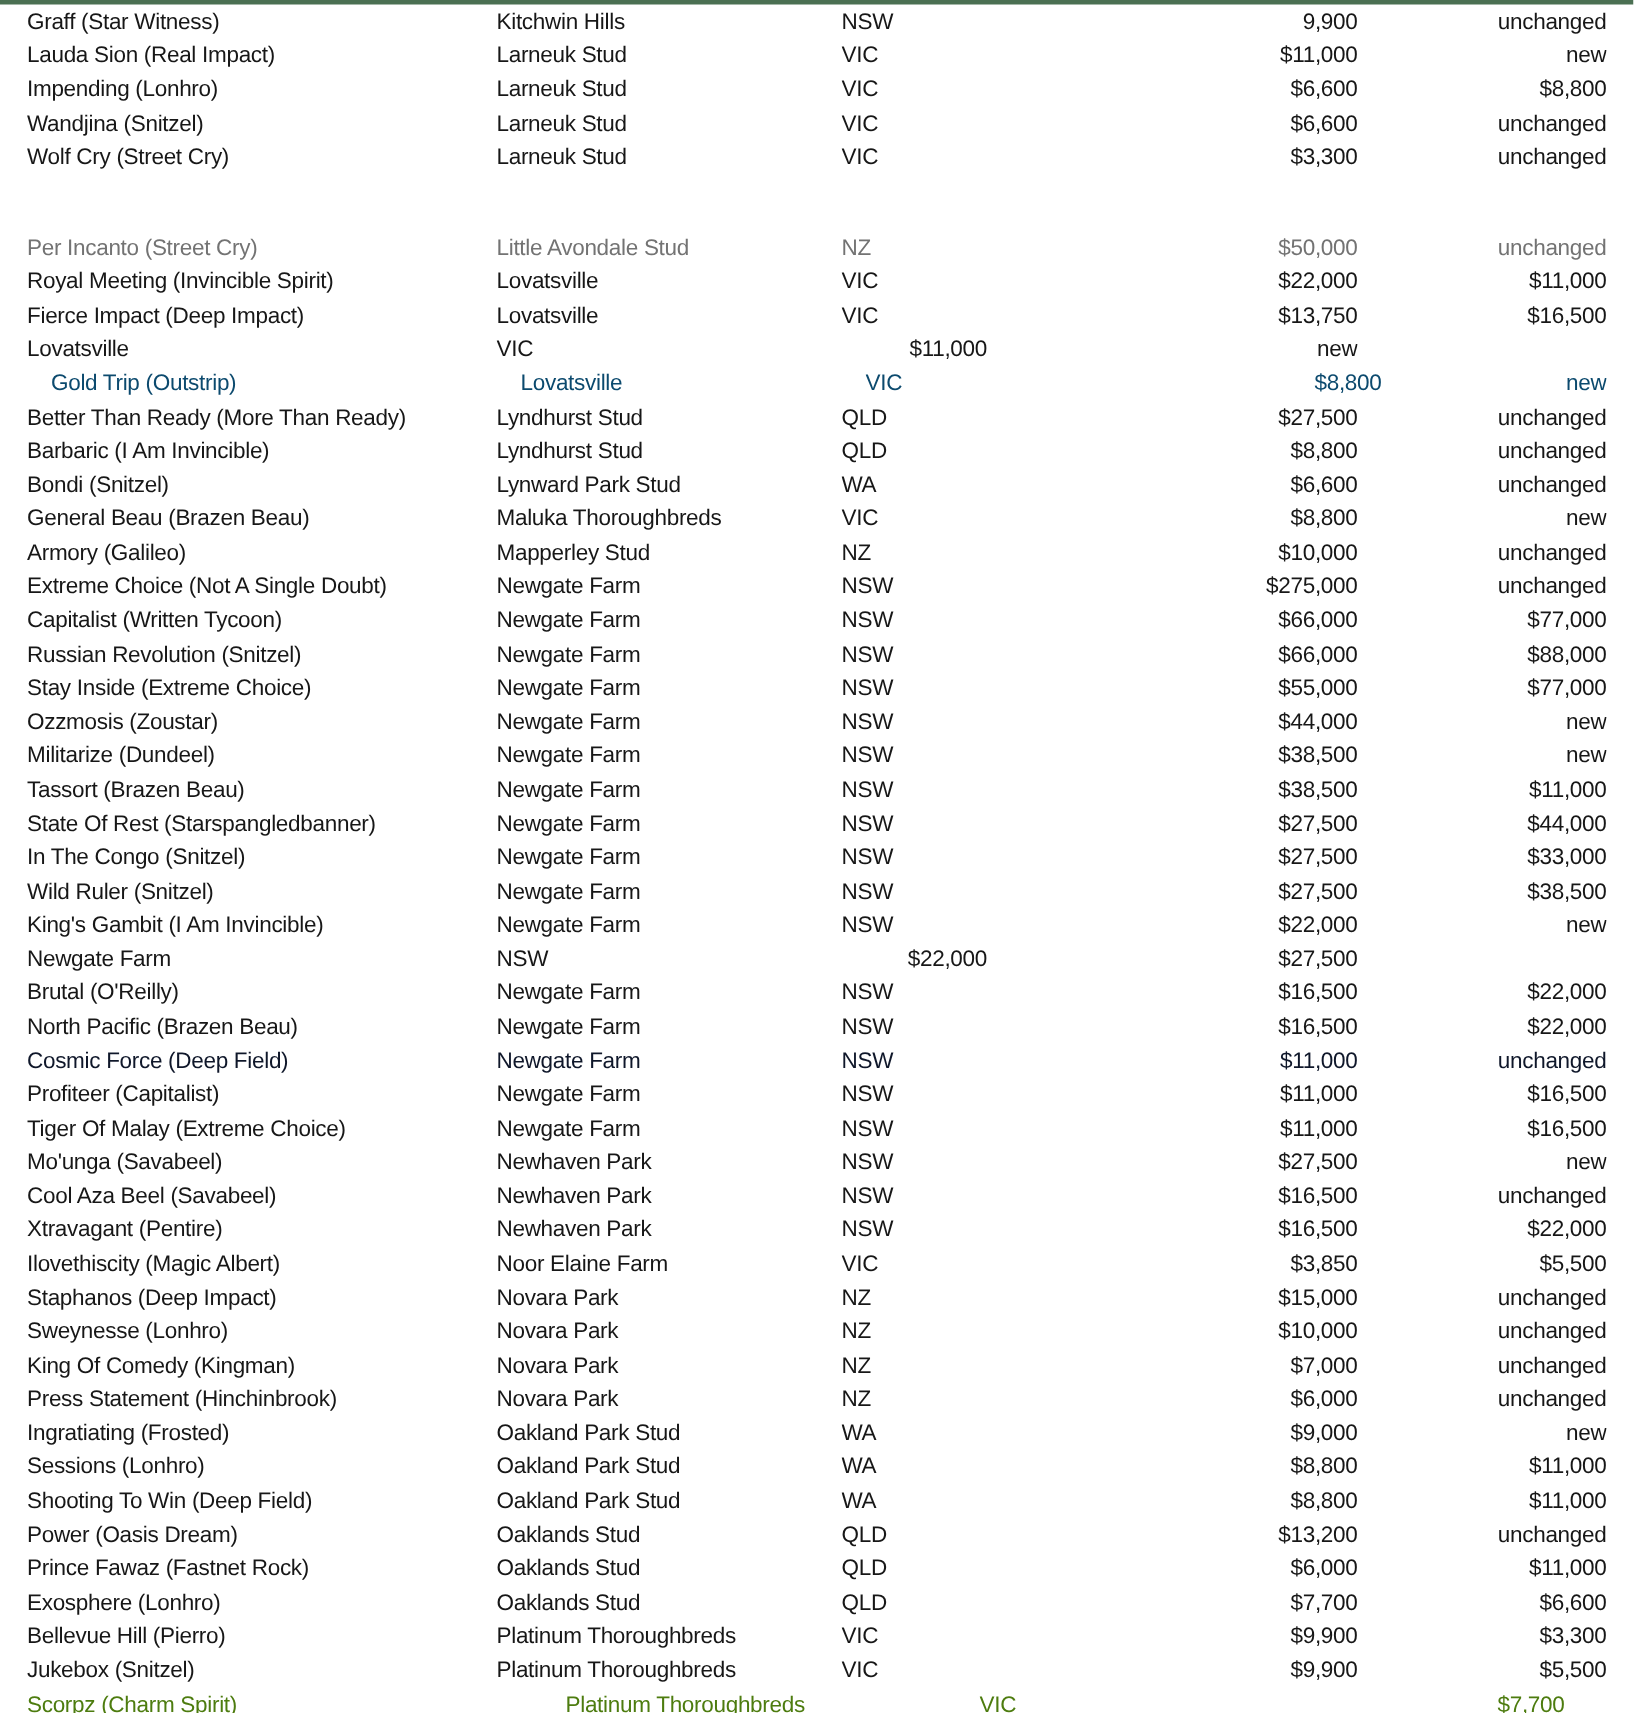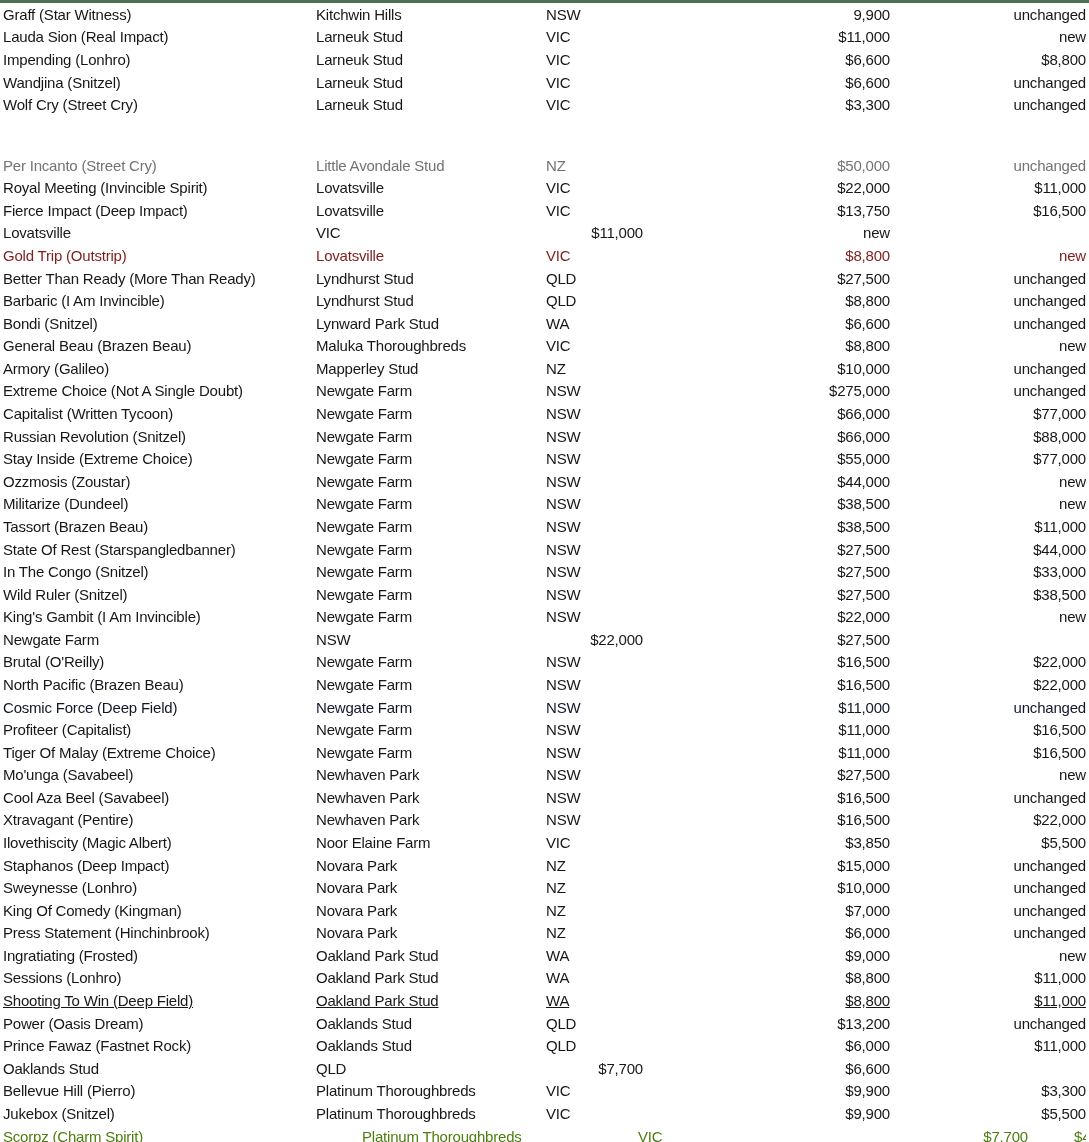--- a/index.html
+++ b/index.html
@@ -32,21 +32,21 @@
   .table-body {
     flex: 1 1 auto;
     display: flex;
     flex-direction: column;
   }
   .row {
     height: 22.58px;
     display: grid;
     grid-template-columns: 313px 230px 97px 247px 1fr;
     align-items: center;
-    padding: 0 3px;
+    padding: 0 18px;
     box-sizing: border-box;
     font-size: 15px;
     letter-spacing: -0.2px;
     color: #171717;
     white-space: nowrap;
   }
   .cell { overflow: hidden; }
   .cell.name  { text-align: left; }
   .cell.stud  { text-align: left; }
   .cell.state { text-align: left; }
@@ -123,21 +123,21 @@
     <div class="cell status">$16,500</div>
   </div>
 
   <div class="row" style="color: rgb(23, 23, 23);">
     <div class="cell stud">Lovatsville</div>
     <div class="cell state">VIC</div>
     <div class="cell fee">$11,000</div>
     <div class="cell status">new</div>
   </div>
 
-  <div class="row" style="color: #7f1d1d;">
+  <div class="row" style="color: #0c4a6e; margin-left: 16px;">
     <div class="cell name">Gold Trip (Outstrip)</div>
     <div class="cell stud">Lovatsville</div>
     <div class="cell state">VIC</div>
     <div class="cell fee">$8,800</div>
     <div class="cell status">new</div>
   </div>
 
   <div class="row" style="color: rgb(23, 23, 23);">
     <div class="cell name">Better Than Ready (More Than Ready)</div>
     <div class="cell stud">Lyndhurst Stud</div>
@@ -386,21 +386,21 @@
   </div>
 
   <div class="row" style="color: rgb(23, 23, 23);">
     <div class="cell name">Sessions (Lonhro)</div>
     <div class="cell stud">Oakland Park Stud</div>
     <div class="cell state">WA</div>
     <div class="cell fee">$8,800</div>
     <div class="cell status">$11,000</div>
   </div>
 
-  <div class="row" style="color: rgb(23, 23, 23); text-decoration: underline;">
+  <div class="row" style="color: rgb(23, 23, 23);">
     <div class="cell name">Shooting To Win (Deep Field)</div>
     <div class="cell stud">Oakland Park Stud</div>
     <div class="cell state">WA</div>
     <div class="cell fee">$8,800</div>
     <div class="cell status">$11,000</div>
   </div>
 
   <div class="row" style="color: rgb(23, 23, 23);">
     <div class="cell name">Power (Oasis Dream)</div>
     <div class="cell stud">Oaklands Stud</div>
@@ -411,20 +411,21 @@
 
   <div class="row" style="color: rgb(23, 23, 23);">
     <div class="cell name">Prince Fawaz (Fastnet Rock)</div>
     <div class="cell stud">Oaklands Stud</div>
     <div class="cell state">QLD</div>
     <div class="cell fee">$6,000</div>
     <div class="cell status">$11,000</div>
   </div>
 
   <div class="row" style="color: rgb(23, 23, 23);">
+    <div class="cell name">Exosphere (Lonhro)</div>
     <div class="cell stud">Oaklands Stud</div>
     <div class="cell state">QLD</div>
     <div class="cell fee">$7,700</div>
     <div class="cell status">$6,600</div>
   </div>
 
   <div class="row" style="color: rgb(23, 23, 23);">
     <div class="cell name">Bellevue Hill (Pierro)</div>
     <div class="cell stud">Platinum Thoroughbreds</div>
     <div class="cell state">VIC</div>

